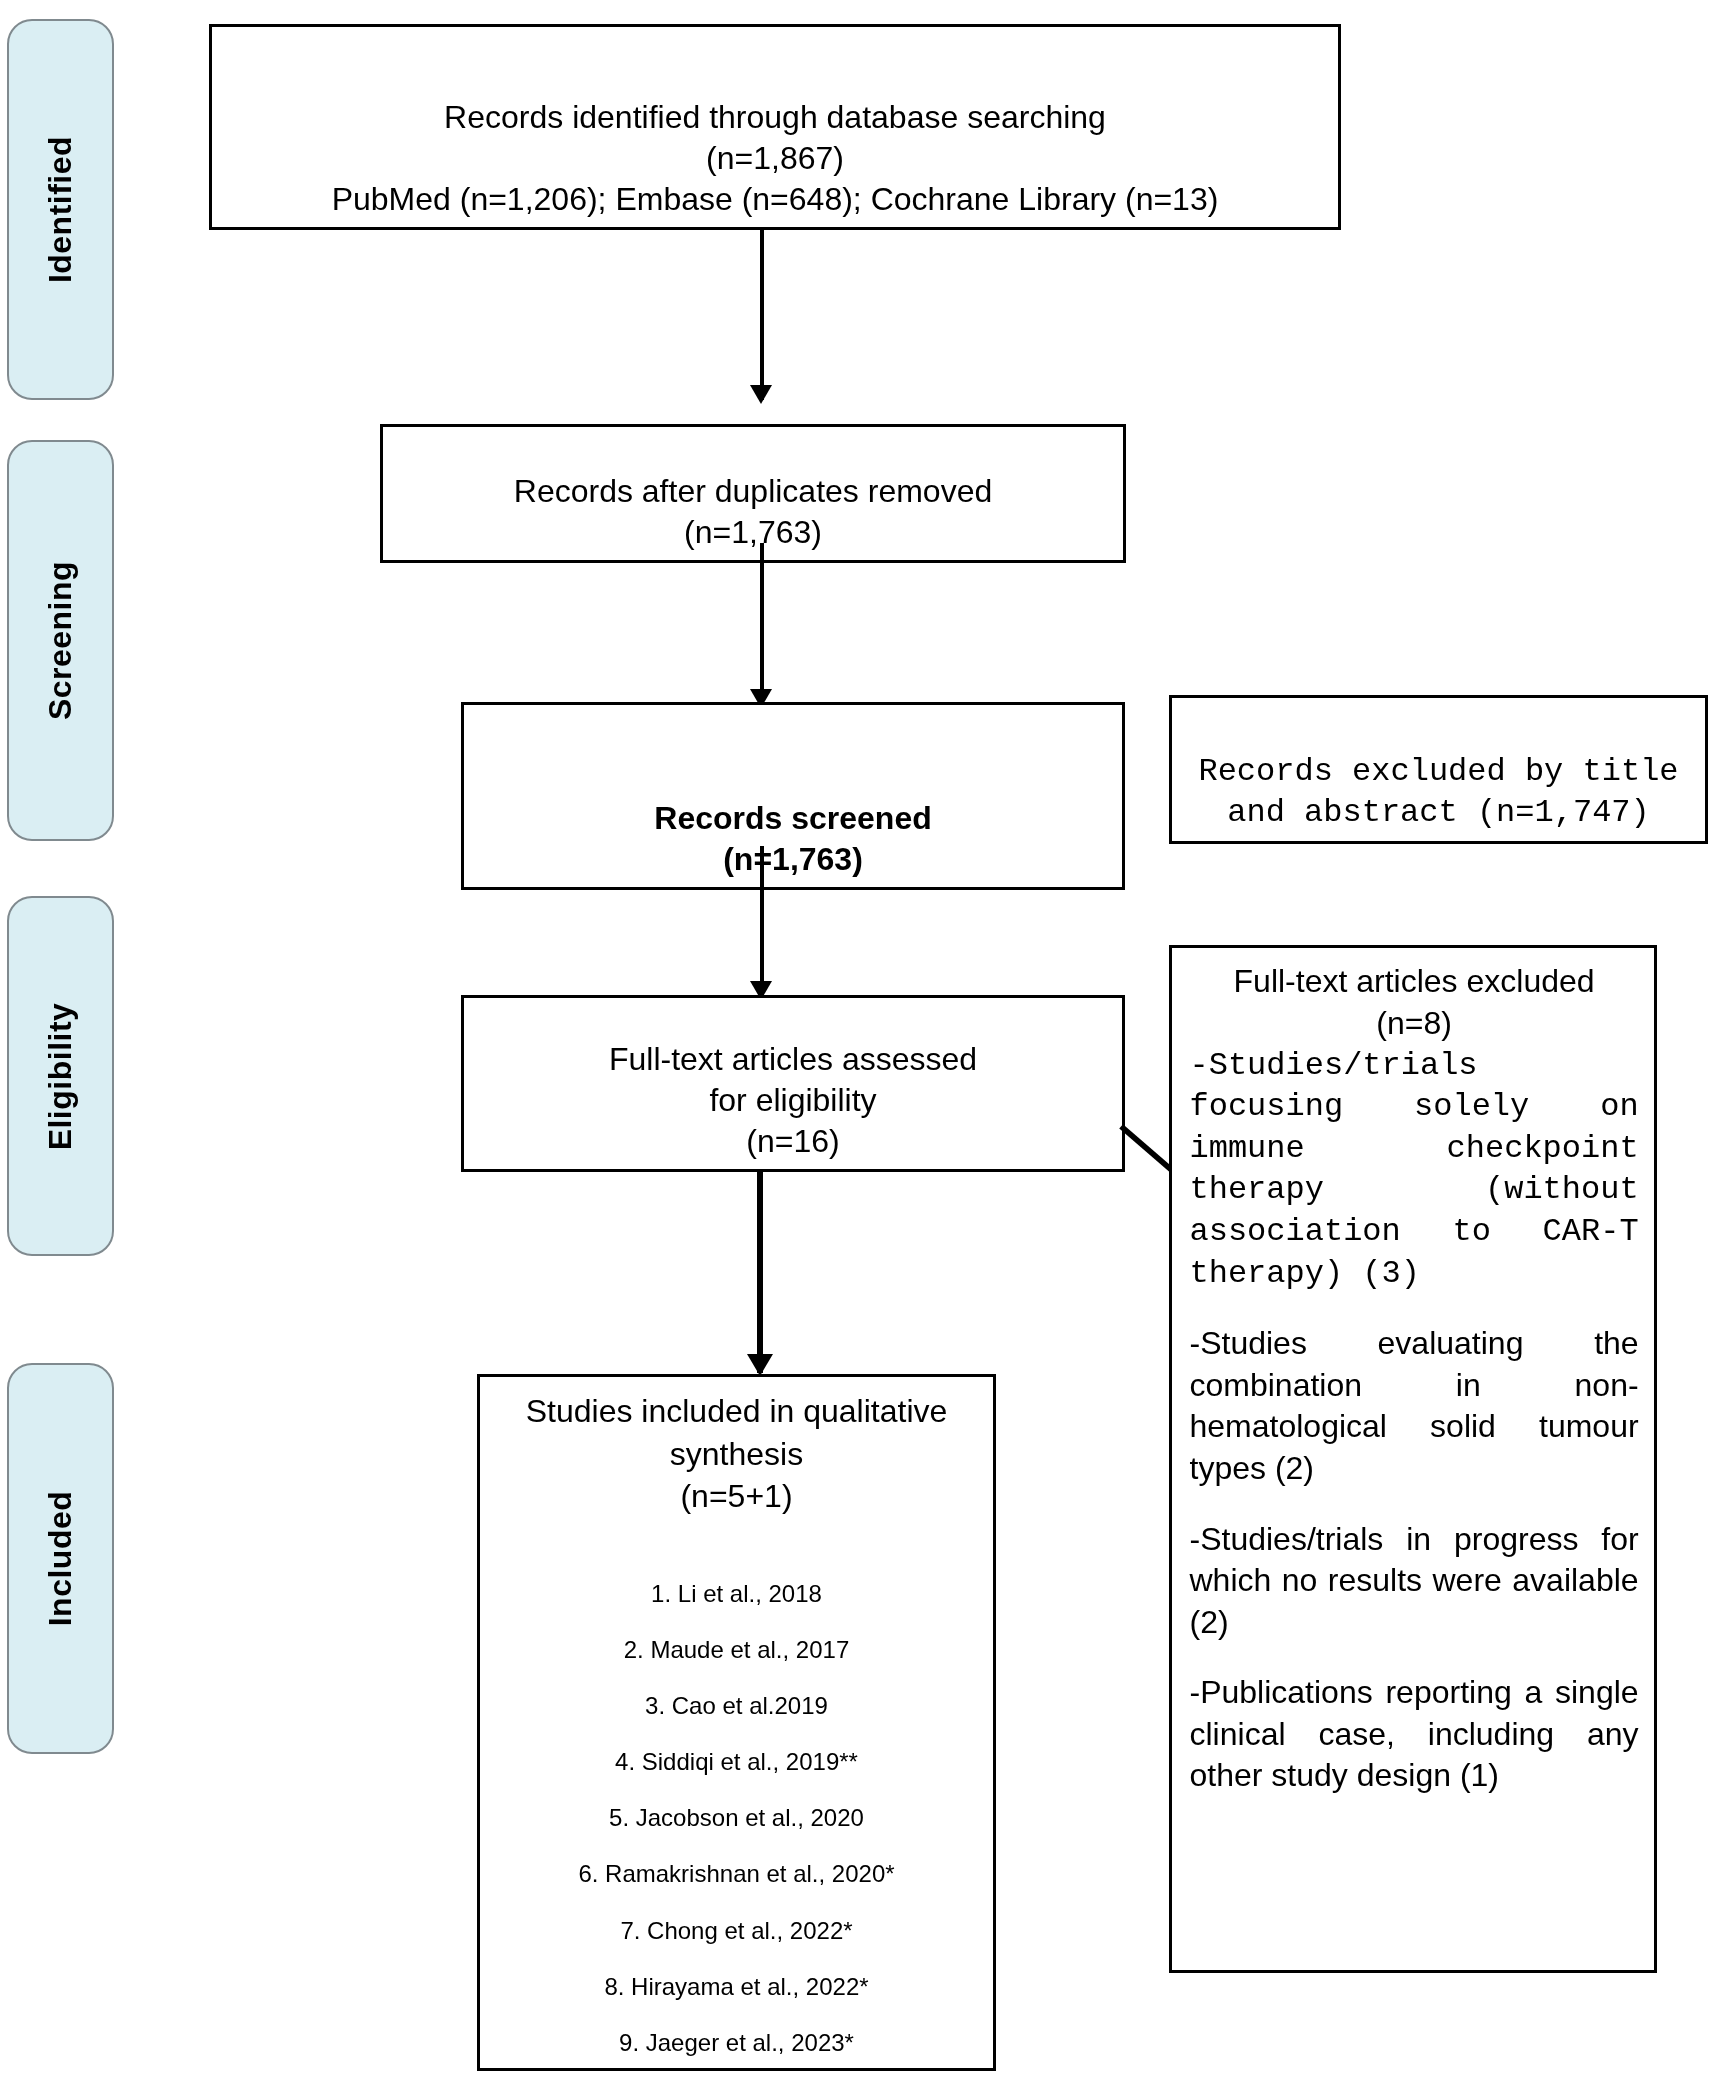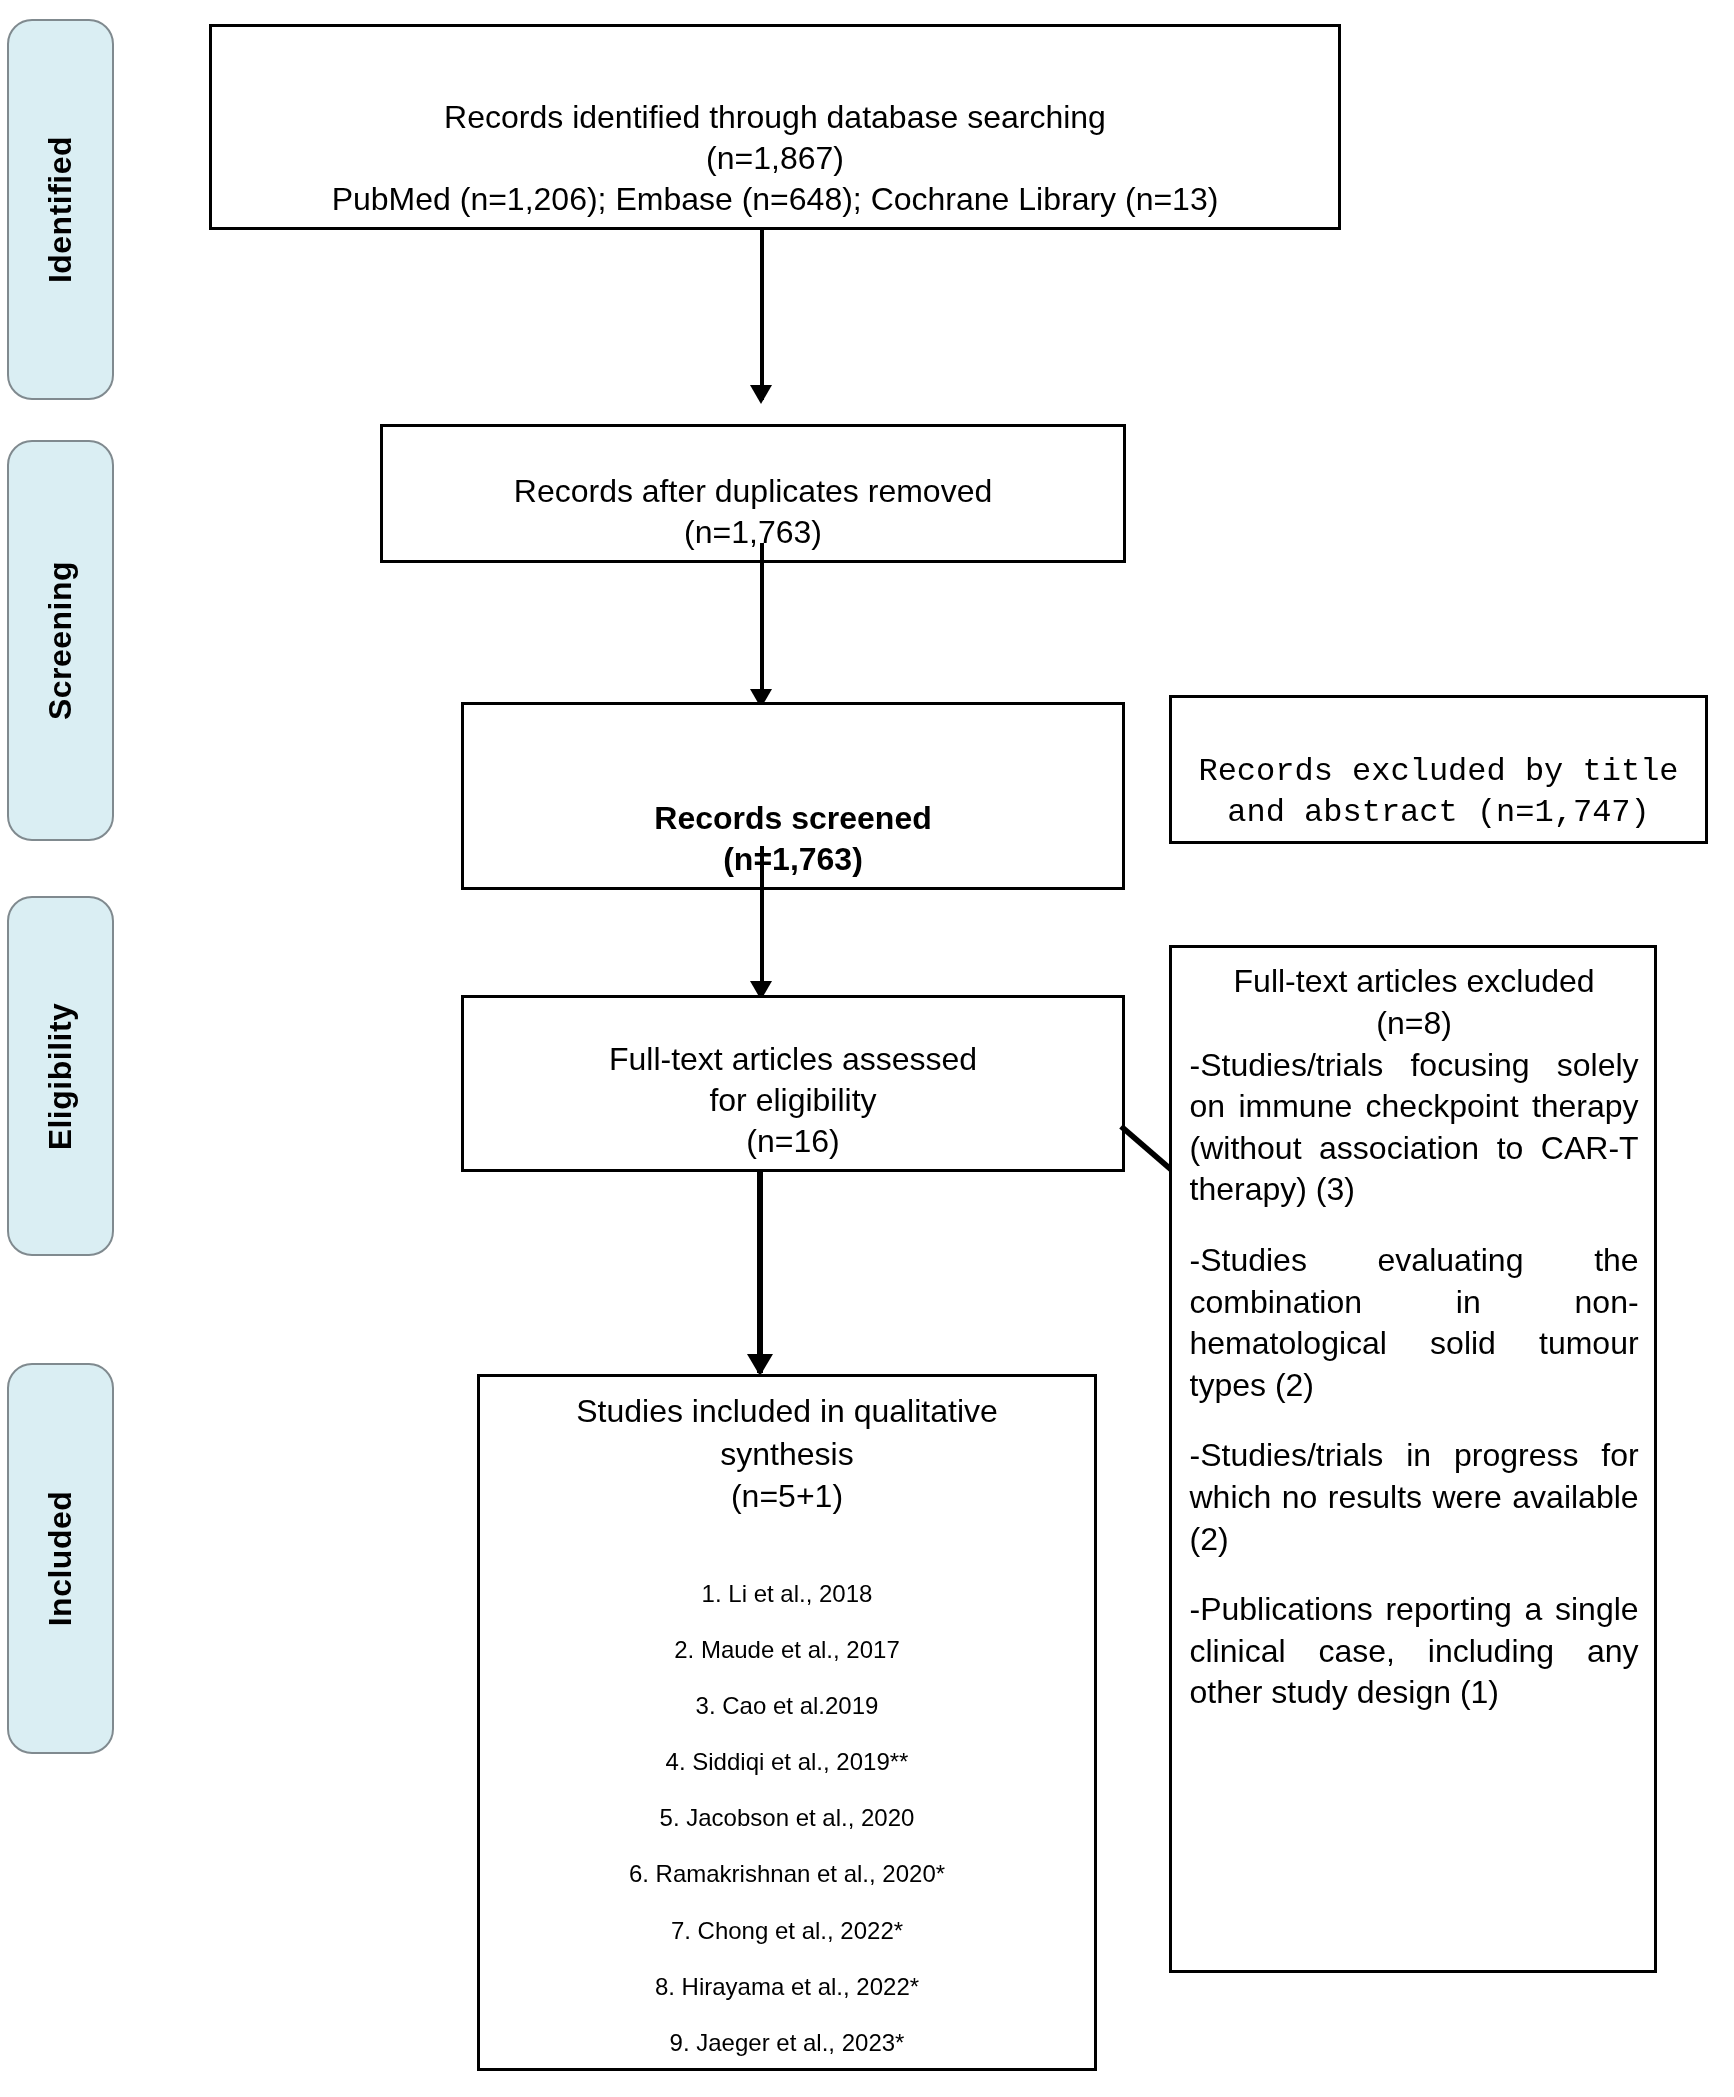--- a/index.html
+++ b/index.html
@@ -71,21 +71,21 @@
     line-height: 1.3;
     text-align: center;
   }
   .jbox .jpara {
     font-size: 32px;
     line-height: 1.3;
     text-align: justify;
     text-align-last: left;
     margin-top: 29px;
   }
-  .jbox .jpara.tight { margin-top: 0; }
+  .jbox .jpara.tight { margin-top: 0; font-family: Liberation Mono, monospace; }
 
   
   .sbox {
     position: absolute;
     box-sizing: border-box;
     background: #ffffff;
     border: 3.1px solid #000000;
     padding: 13.4px 12.4px;
     display: flex;
     flex-direction: column;
@@ -203,21 +203,21 @@
     <div class="jhead">(n=8)</div>
     <div class="jpara tight">-Studies/trials focusing solely on immune checkpoint therapy (without association to CAR-T therapy) (3)</div>
     <div class="jpara">-Studies evaluating the combination in non-hematological solid tumour types (2)</div>
     <div class="jpara">-Studies/trials in progress for which no results were available (2)</div>
     <div class="jpara">-Publications reporting a single clinical case, including any other study design (1)</div>
   </div>
 
   <div class="vline thick" style="left:757px; top:1172px; height:201px;"></div>
   <div class="arrowhead big" style="left:747px; top:1354px;"></div>
 
-  <div class="sbox" style="left:477px; top:1374px; width:620px; height:697px;">
+  <div class="sbox" style="left:477px; top:1374px; width:519px; height:697px;">
     <div class="shead">Studies included in qualitative</div>
     <div class="shead">synthesis</div>
     <div class="shead">(n=5+1)</div>
     <div class="slist">
       <div class="sitem">1. Li et al., 2018</div>
       <div class="sitem">2. Maude et al., 2017</div>
       <div class="sitem">3. Cao et al.2019</div>
       <div class="sitem">4. Siddiqi et al., 2019**</div>
       <div class="sitem">5. Jacobson et al., 2020</div>
       <div class="sitem">6. Ramakrishnan et al., 2020*</div>

